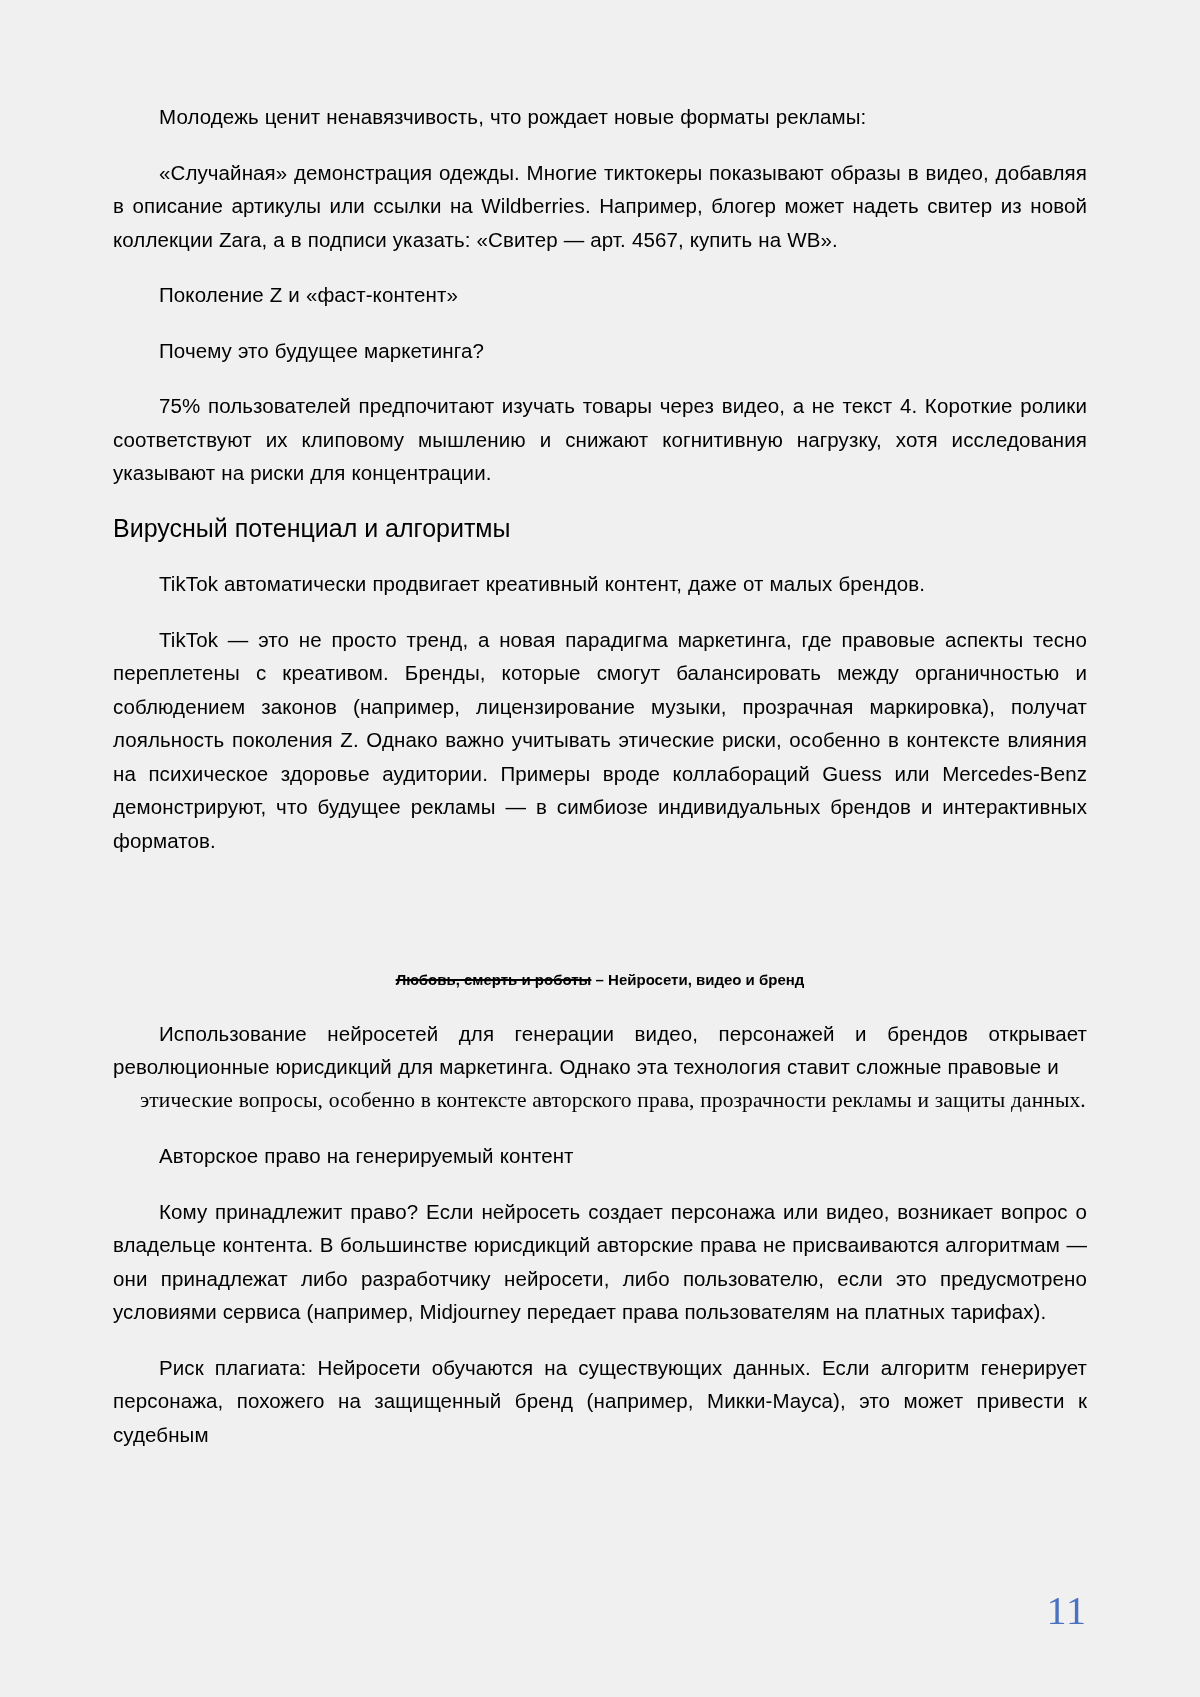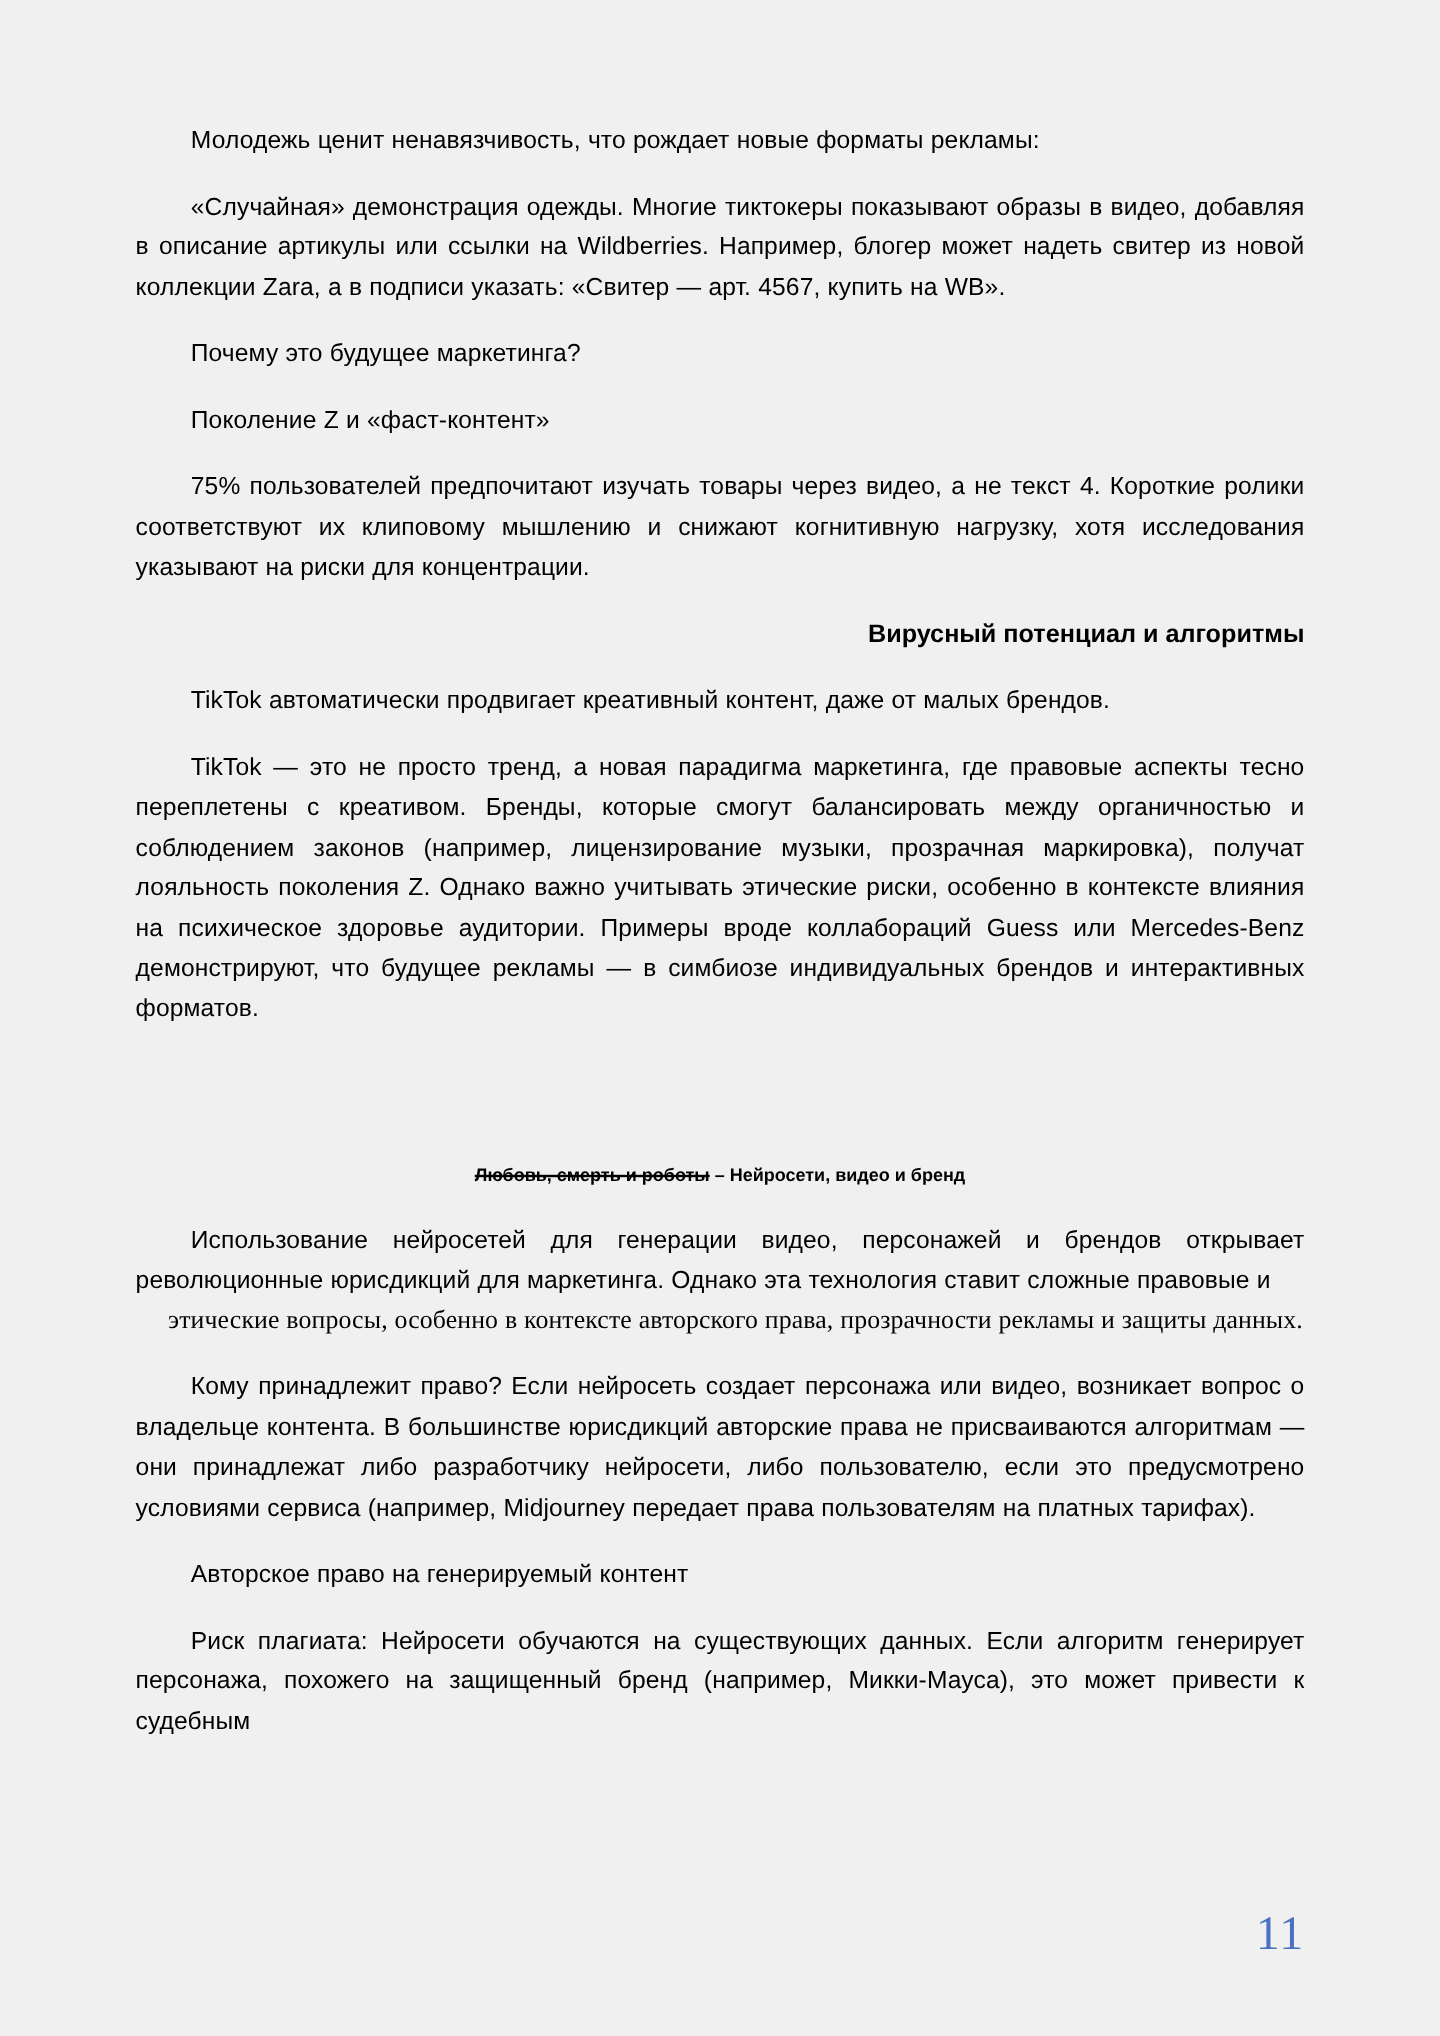--- a/index.html
+++ b/index.html
@@ -41,24 +41,24 @@
     margin-left: 27px;
   }
   
   p.serifish {
     font-family: "Liberation Serif", serif;
     font-size: 21.5px;
     line-height: 33.5px;
   }
   h2.heading {
     margin: 0 0 22px 0;
-    font-size: 21px;
+    font-size: 25px;
     line-height: 33.5px;
-    font-weight: bold;
-    text-align: right;
+    font-weight: normal;
+    text-align: left;
   }
   h2.heading2 {
     margin: 0 0 20px 0;
     font-size: 15px;
     line-height: 33.5px;
     font-weight: bold;
     text-align: center;
   }
   .strike {
     text-decoration: line-through;
@@ -81,43 +81,43 @@
 </head>
 <body>
 
 <div class="page">
   <div class="doc-body">
 
     <p class="para">Молодежь ценит ненавязчивость, что рождает новые форматы рекламы:</p>
 
     <p class="para">«Случайная» демонстрация одежды. Многие тиктокеры показывают образы в видео, добавляя в описание артикулы или ссылки на Wildberries. Например, блогер может надеть свитер из новой коллекции Zara, а в подписи указать: «Свитер — арт. 4567, купить на WB».</p>
 
+    <p class="para">Поколение Z и «фаст-контент»</p>
+
     <p class="para">Почему это будущее маркетинга?</p>
-
-    <p class="para">Поколение Z и «фаст-контент»</p>
 
     <p class="para">75% пользователей предпочитают изучать товары через видео, а не текст 4. Короткие ролики соответствуют их клиповому мышлению и снижают когнитивную нагрузку, хотя исследования указывают на риски для концентрации.</p>
 
     <h2 class="heading">Вирусный потенциал и алгоритмы</h2>
 
     <p class="para">TikTok автоматически продвигает креативный контент, даже от малых брендов.</p>
 
     <p class="para">TikTok — это не просто тренд, а новая парадигма маркетинга, где правовые аспекты тесно переплетены с креативом. Бренды, которые смогут балансировать между органичностью и соблюдением законов (например, лицензирование музыки, прозрачная маркировка), получат лояльность поколения Z. Однако важно учитывать этические риски, особенно в контексте влияния на психическое здоровье аудитории. Примеры вроде коллабораций Guess или Mercedes-Benz демонстрируют, что будущее рекламы — в симбиозе индивидуальных брендов и интерактивных форматов.</p>
 
     <div class="gap-block"></div>
 
     <h2 class="heading2"><span class="strike">Любовь, смерть и роботы</span><span> – Нейросети, видео и бренд</span></h2>
 
     <p class="para" style="margin-bottom:0;">Использование нейросетей для генерации видео, персонажей и брендов открывает революционные юрисдикций для маркетинга. Однако эта технология ставит сложные правовые и</p>
 
     <p class="para serifish noindent">этические вопросы, особенно в контексте авторского права, прозрачности рекламы и защиты данных.</p>
 
 
+    <p class="para">Авторское право на генерируемый контент</p>
+
     <p class="para">Кому принадлежит право? Если нейросеть создает персонажа или видео, возникает вопрос о владельце контента. В большинстве юрисдикций авторские права не присваиваются алгоритмам — они принадлежат либо разработчику нейросети, либо пользователю, если это предусмотрено условиями сервиса (например, Midjourney передает права пользователям на платных тарифах).</p>
-
-    <p class="para">Авторское право на генерируемый контент</p>
 
     <p class="para">Риск плагиата: Нейросети обучаются на существующих данных. Если алгоритм генерирует персонажа, похожего на защищенный бренд (например, Микки-Мауса), это может привести к судебным</p>
 
   </div>
 
   <div class="page-number">11</div>
 </div>
 
 </body></html>

